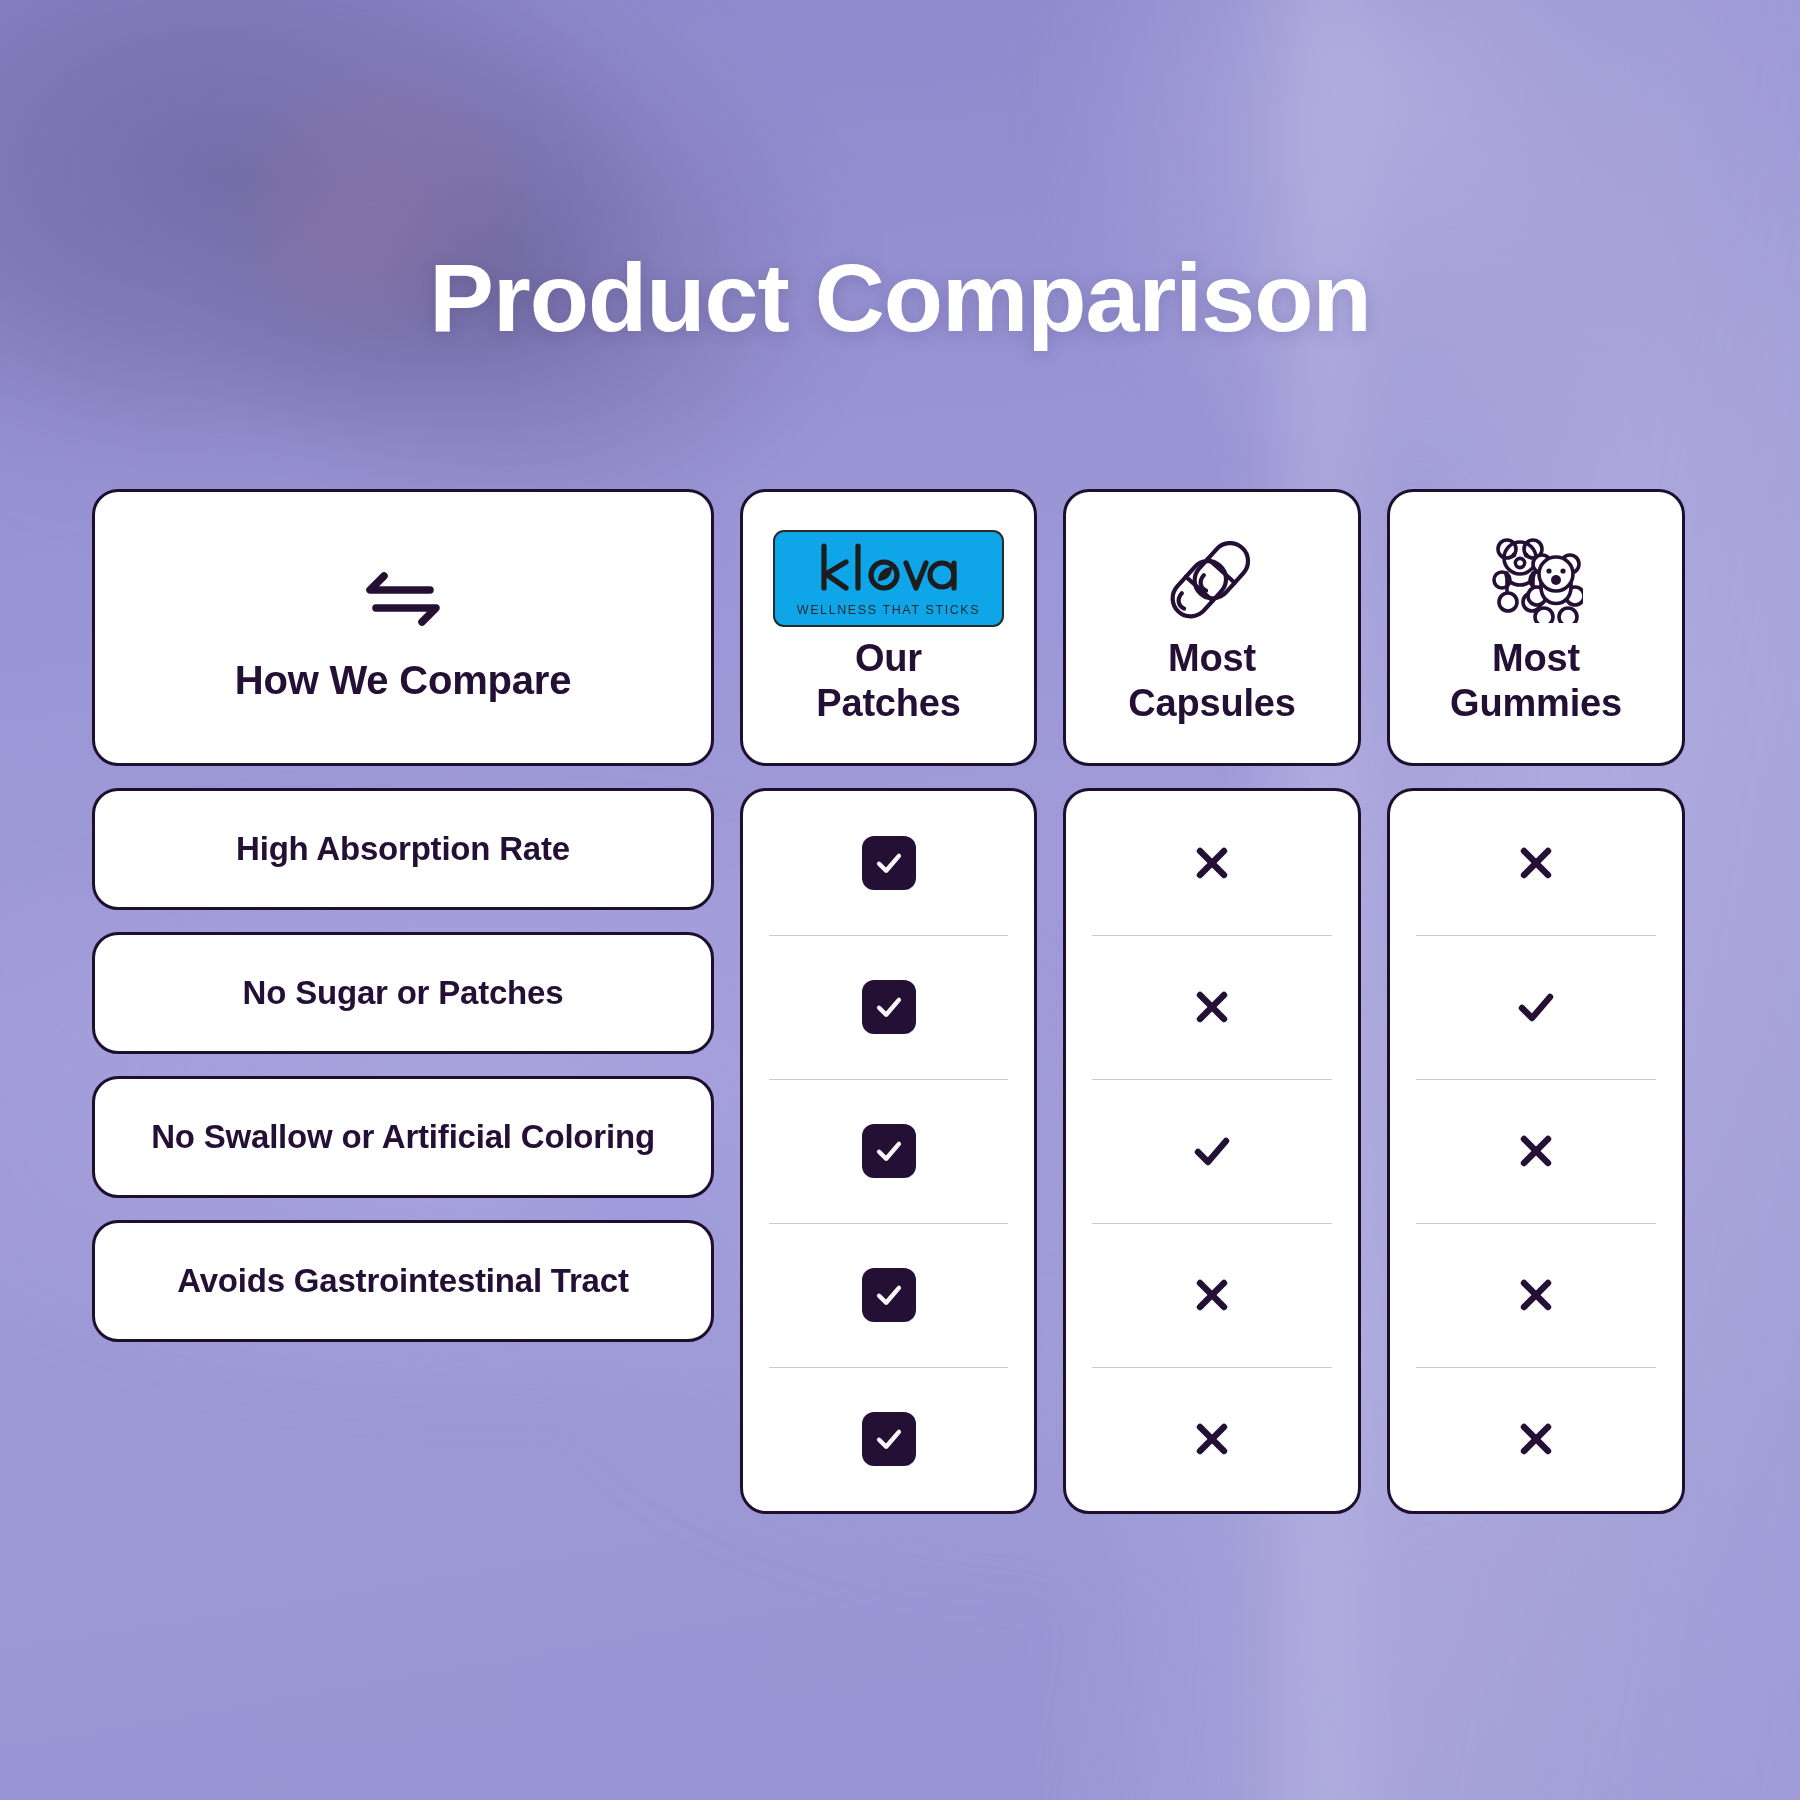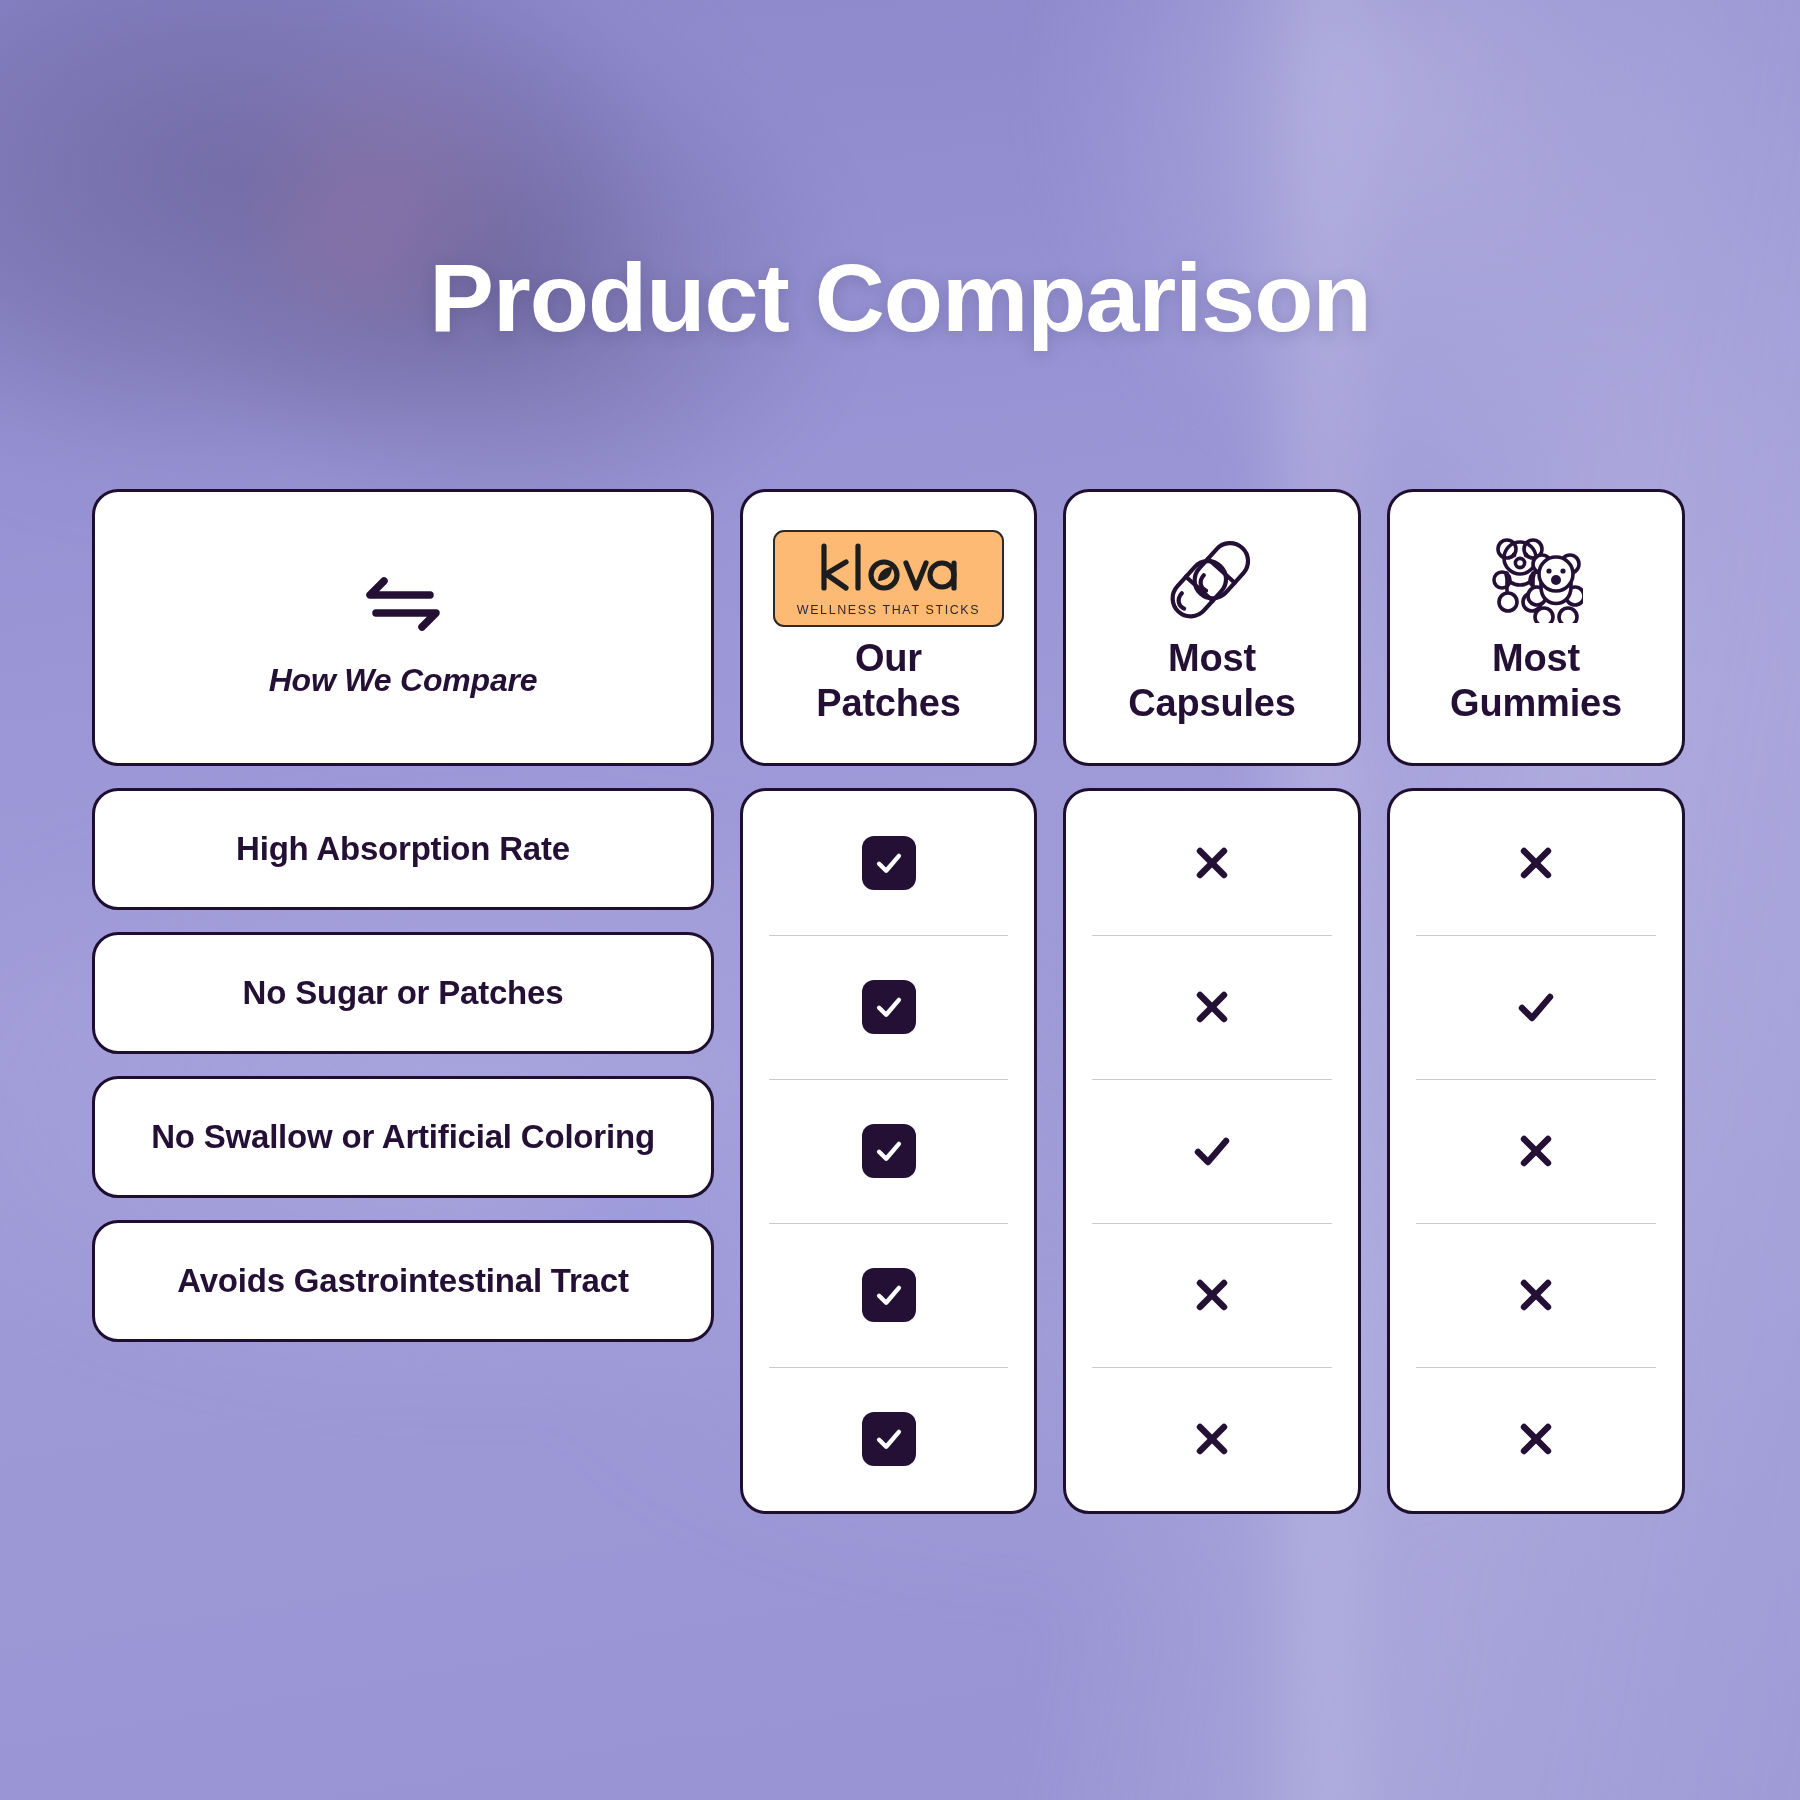--- a/index.html
+++ b/index.html
@@ -117,28 +117,28 @@
     margin-bottom: 10px;
   }
   .head-title {
     color: #241035;
     font-weight: 700;
     font-size: 38px;
     line-height: 1.16;
     text-align: center;
     letter-spacing: -0.2px;
   }
-  .head-title.single { font-size: 32px; font-style: italic; }
+  .head-title.single { font-size: 40px; }
 
   
   .klova-box {
     border: 2.5px solid #2a2a2a;
     border-radius: 11px;
     padding: 10px 22px 8px;
-    background: #fdba74;
+    background: #0ea5e9;
     display: flex; flex-direction: column; align-items: center;
   }
   .klova-word {
     position: relative;
     font-size: 44px;
     font-weight: 400;
     letter-spacing: -0.5px;
     color: #1d1d1d;
     line-height: 0.95;
   }

